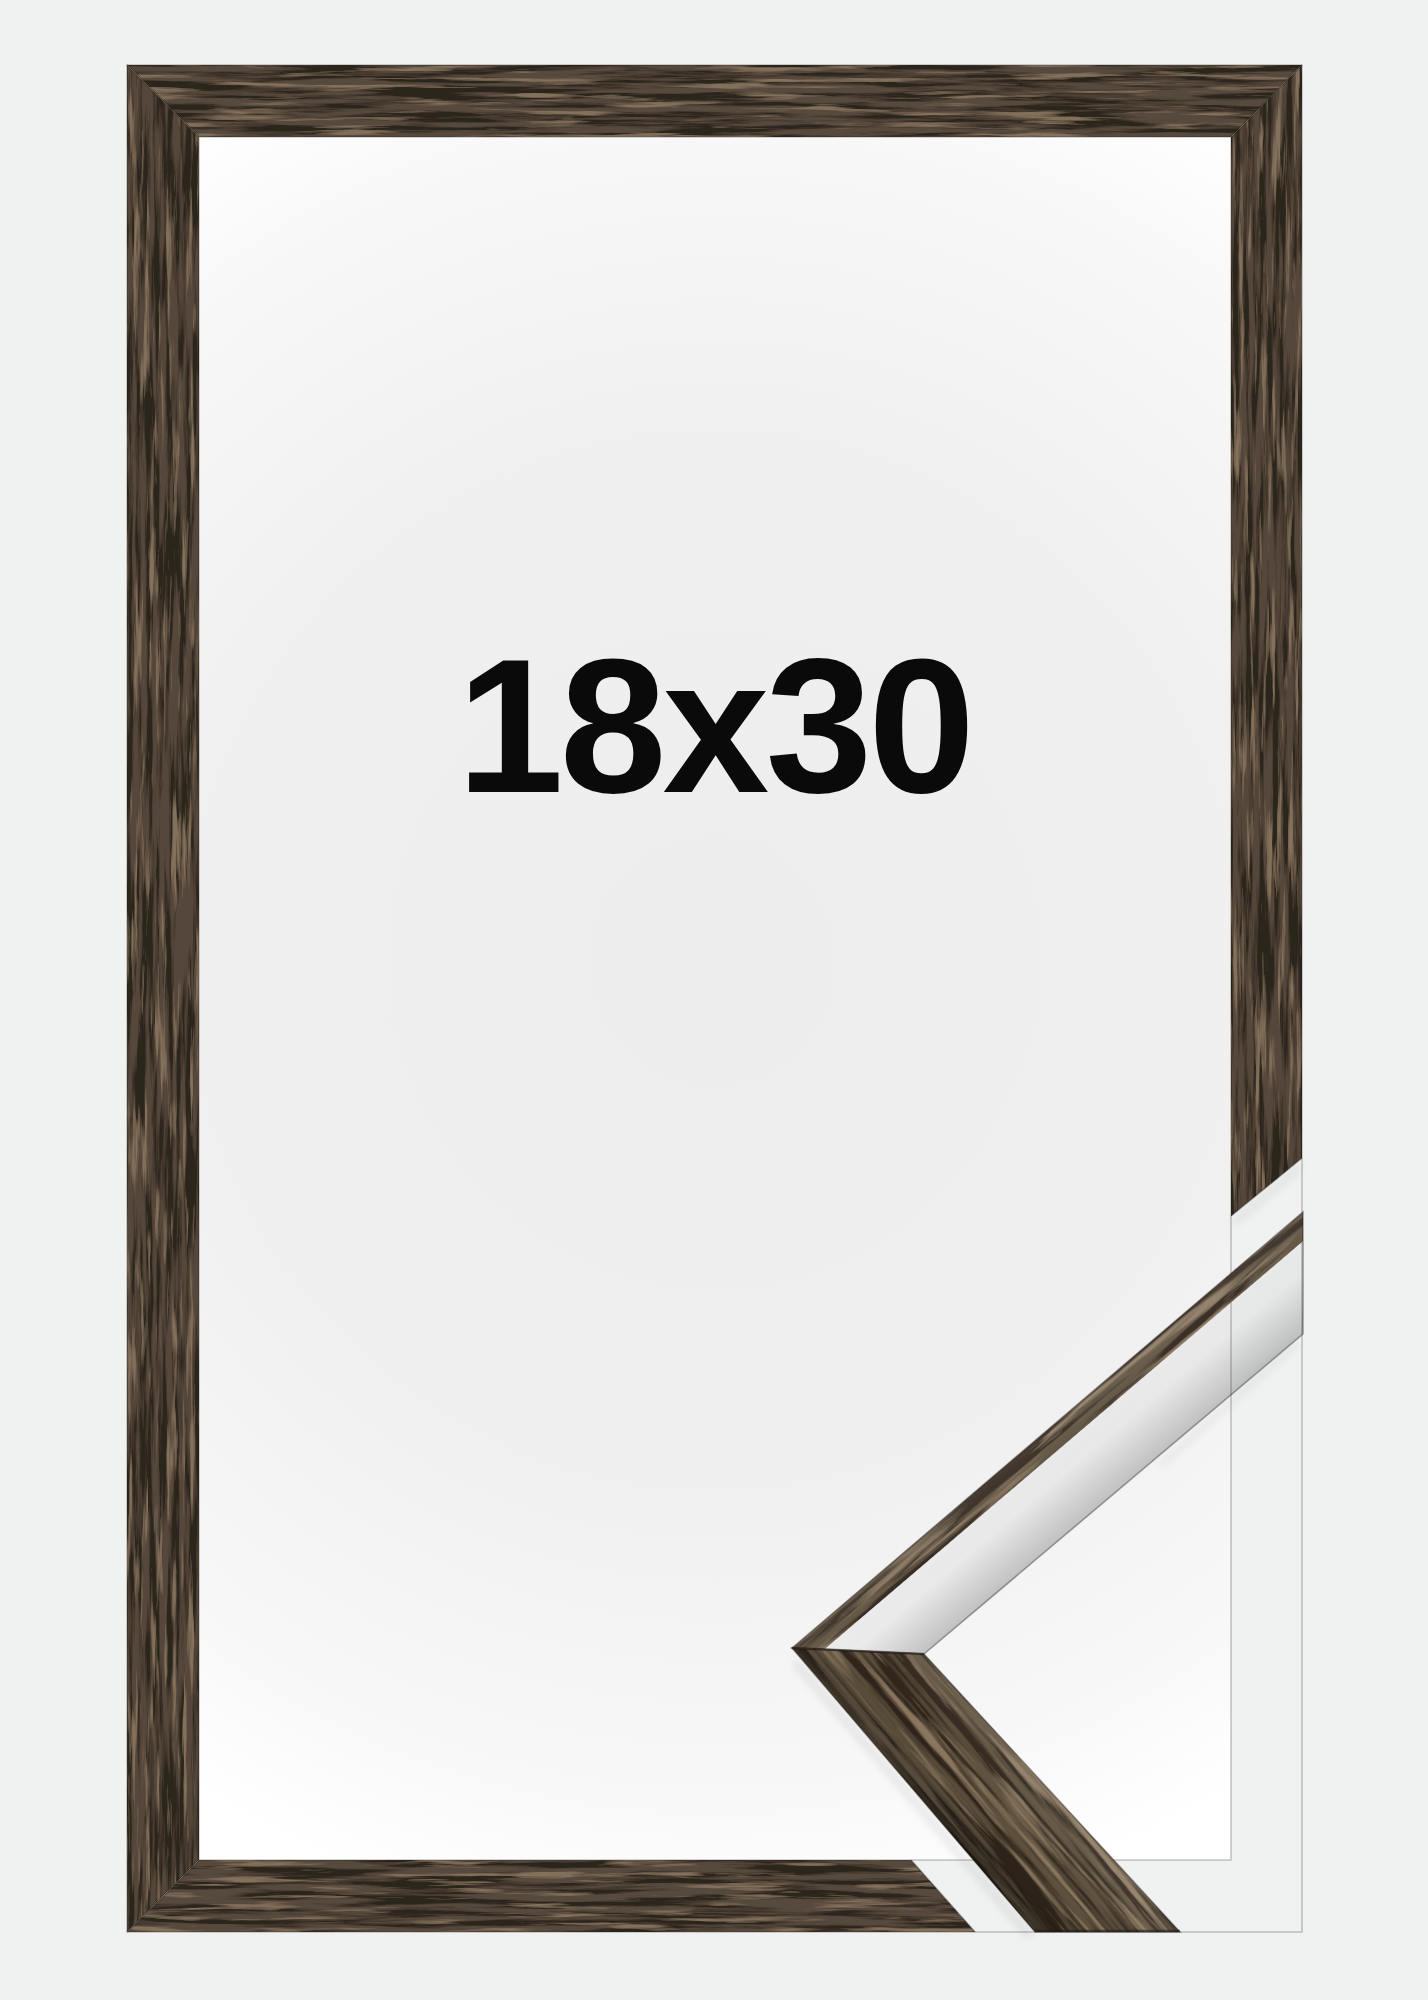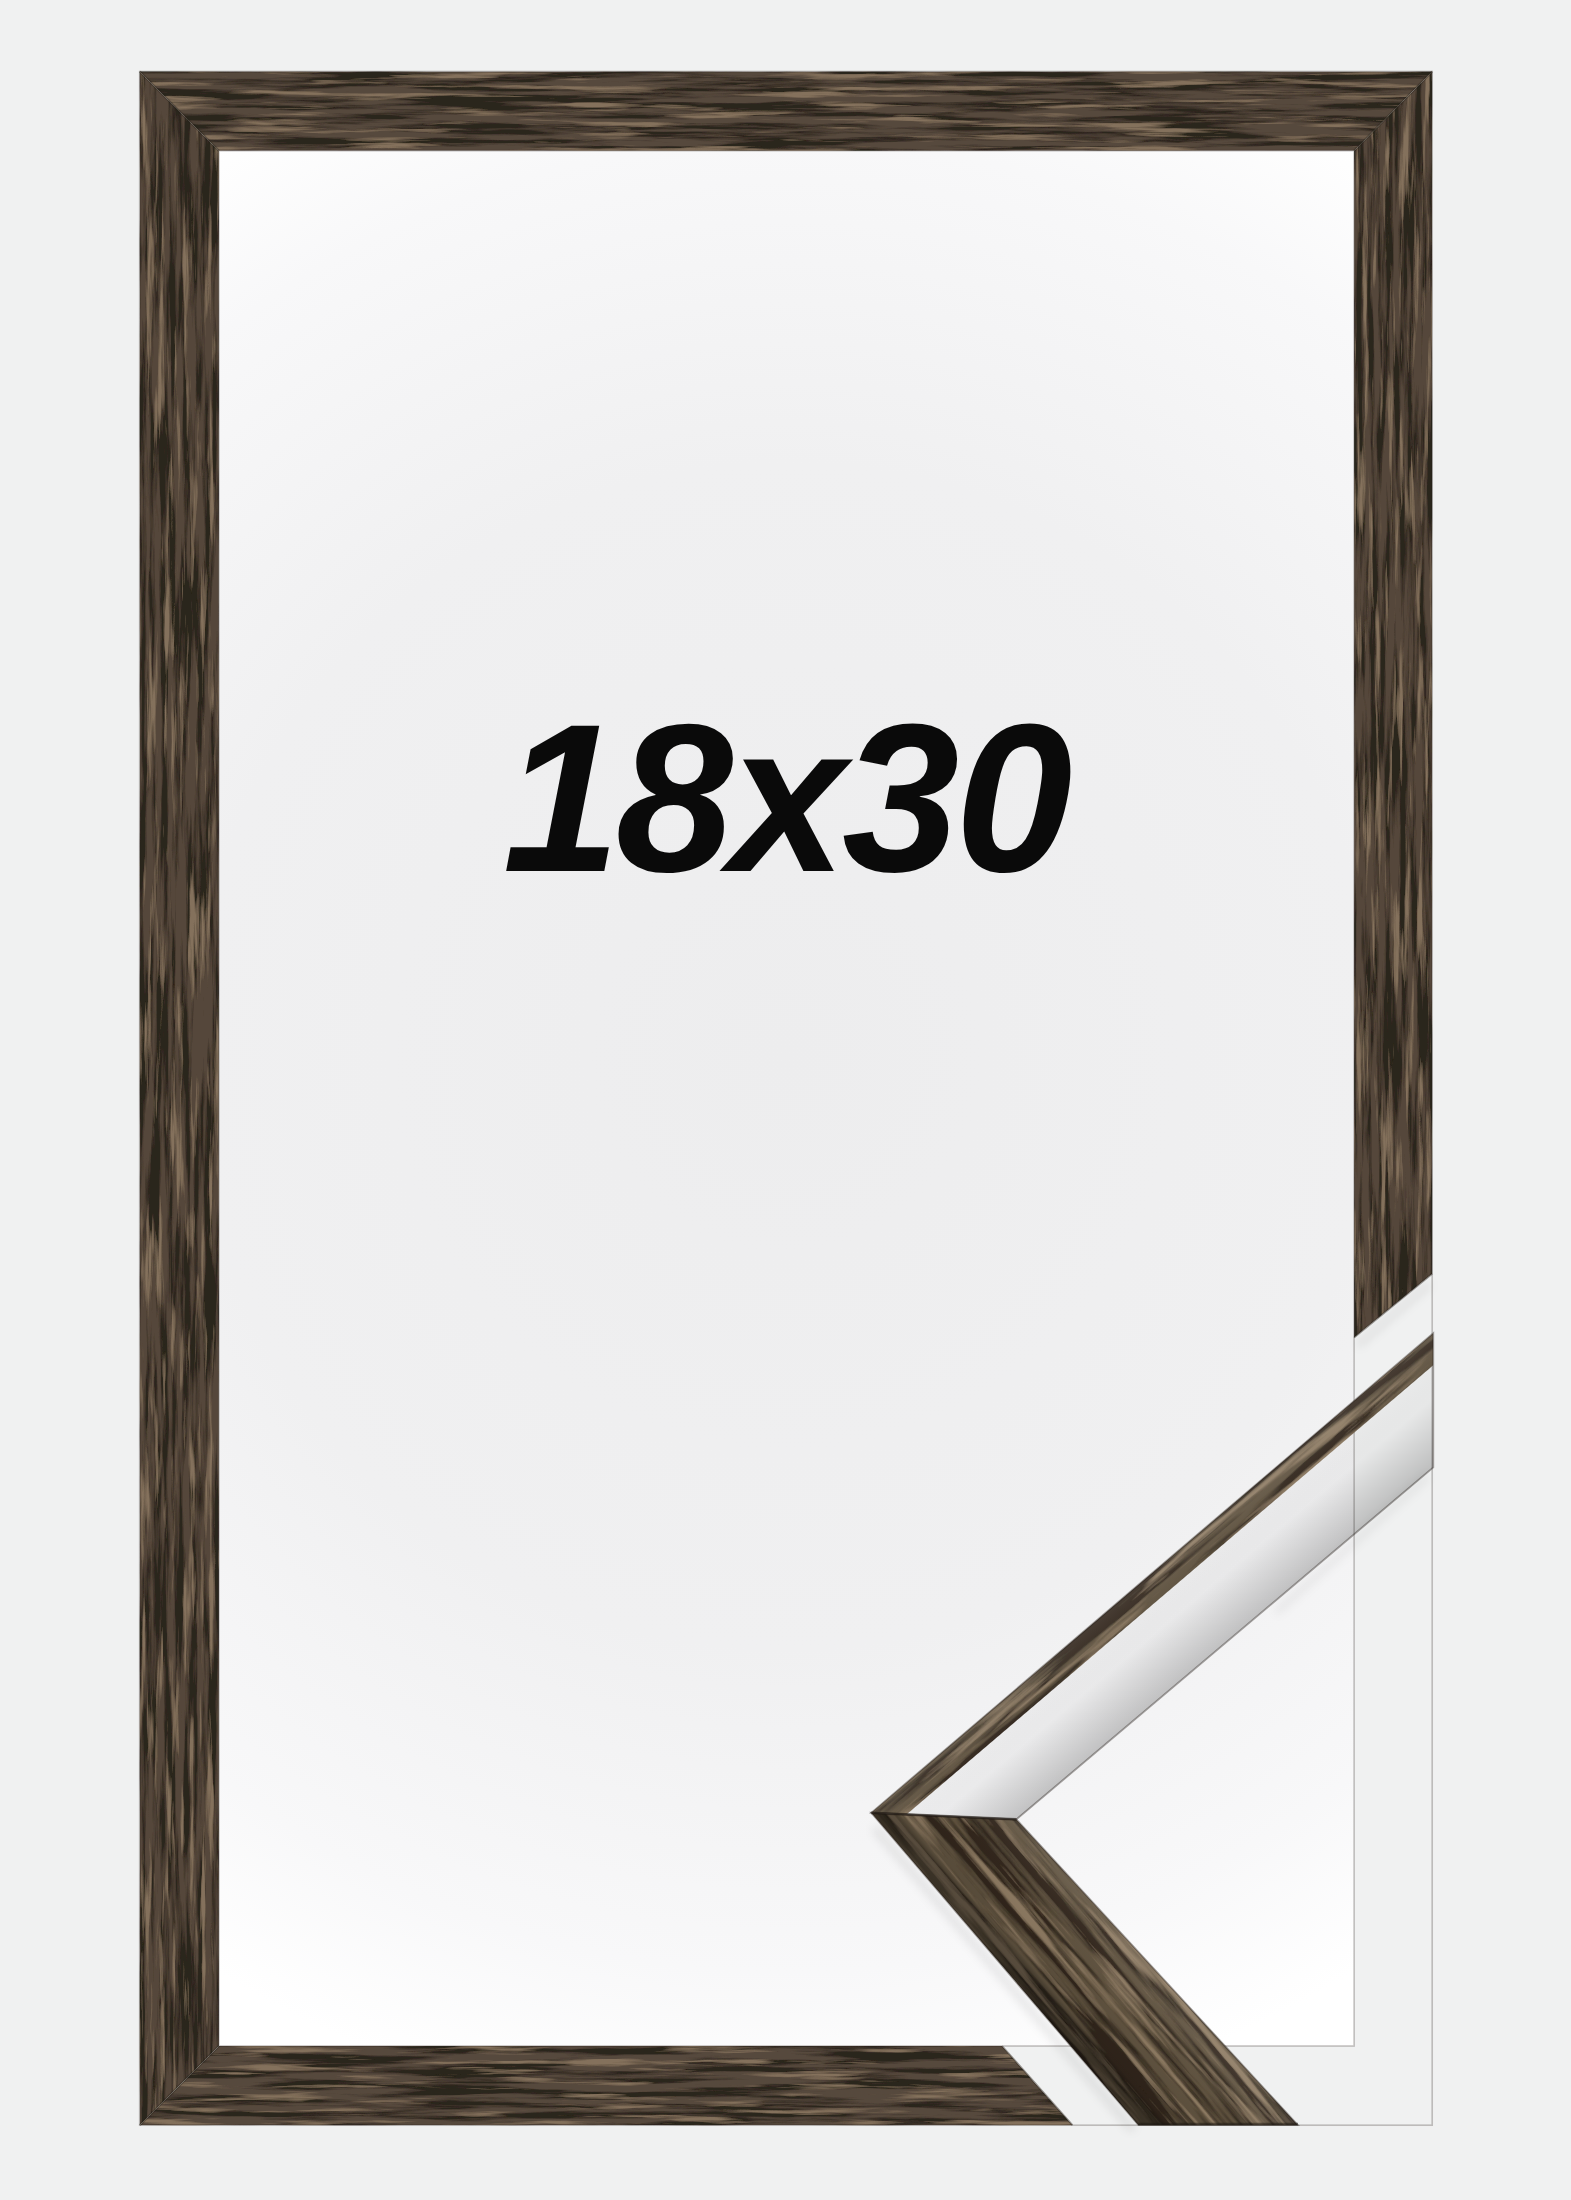--- a/index.html
+++ b/index.html
@@ -7,21 +7,20 @@
     padding: 0;
     background: #f0f1f1;
     font-family: "Liberation Sans", sans-serif;
   }
   .stage {
     position: relative;
     width: 1428px;
     height: 2000px;
     overflow: hidden;
     background: #737373;
-    font-style: italic;
   }
   .stage svg {
     position: absolute;
     inset: 0;
     display: block;
   }
   .size-label-text {
     font-family: "Liberation Sans", "DejaVu Sans", sans-serif;
     font-weight: bold;
     letter-spacing: -4px;

